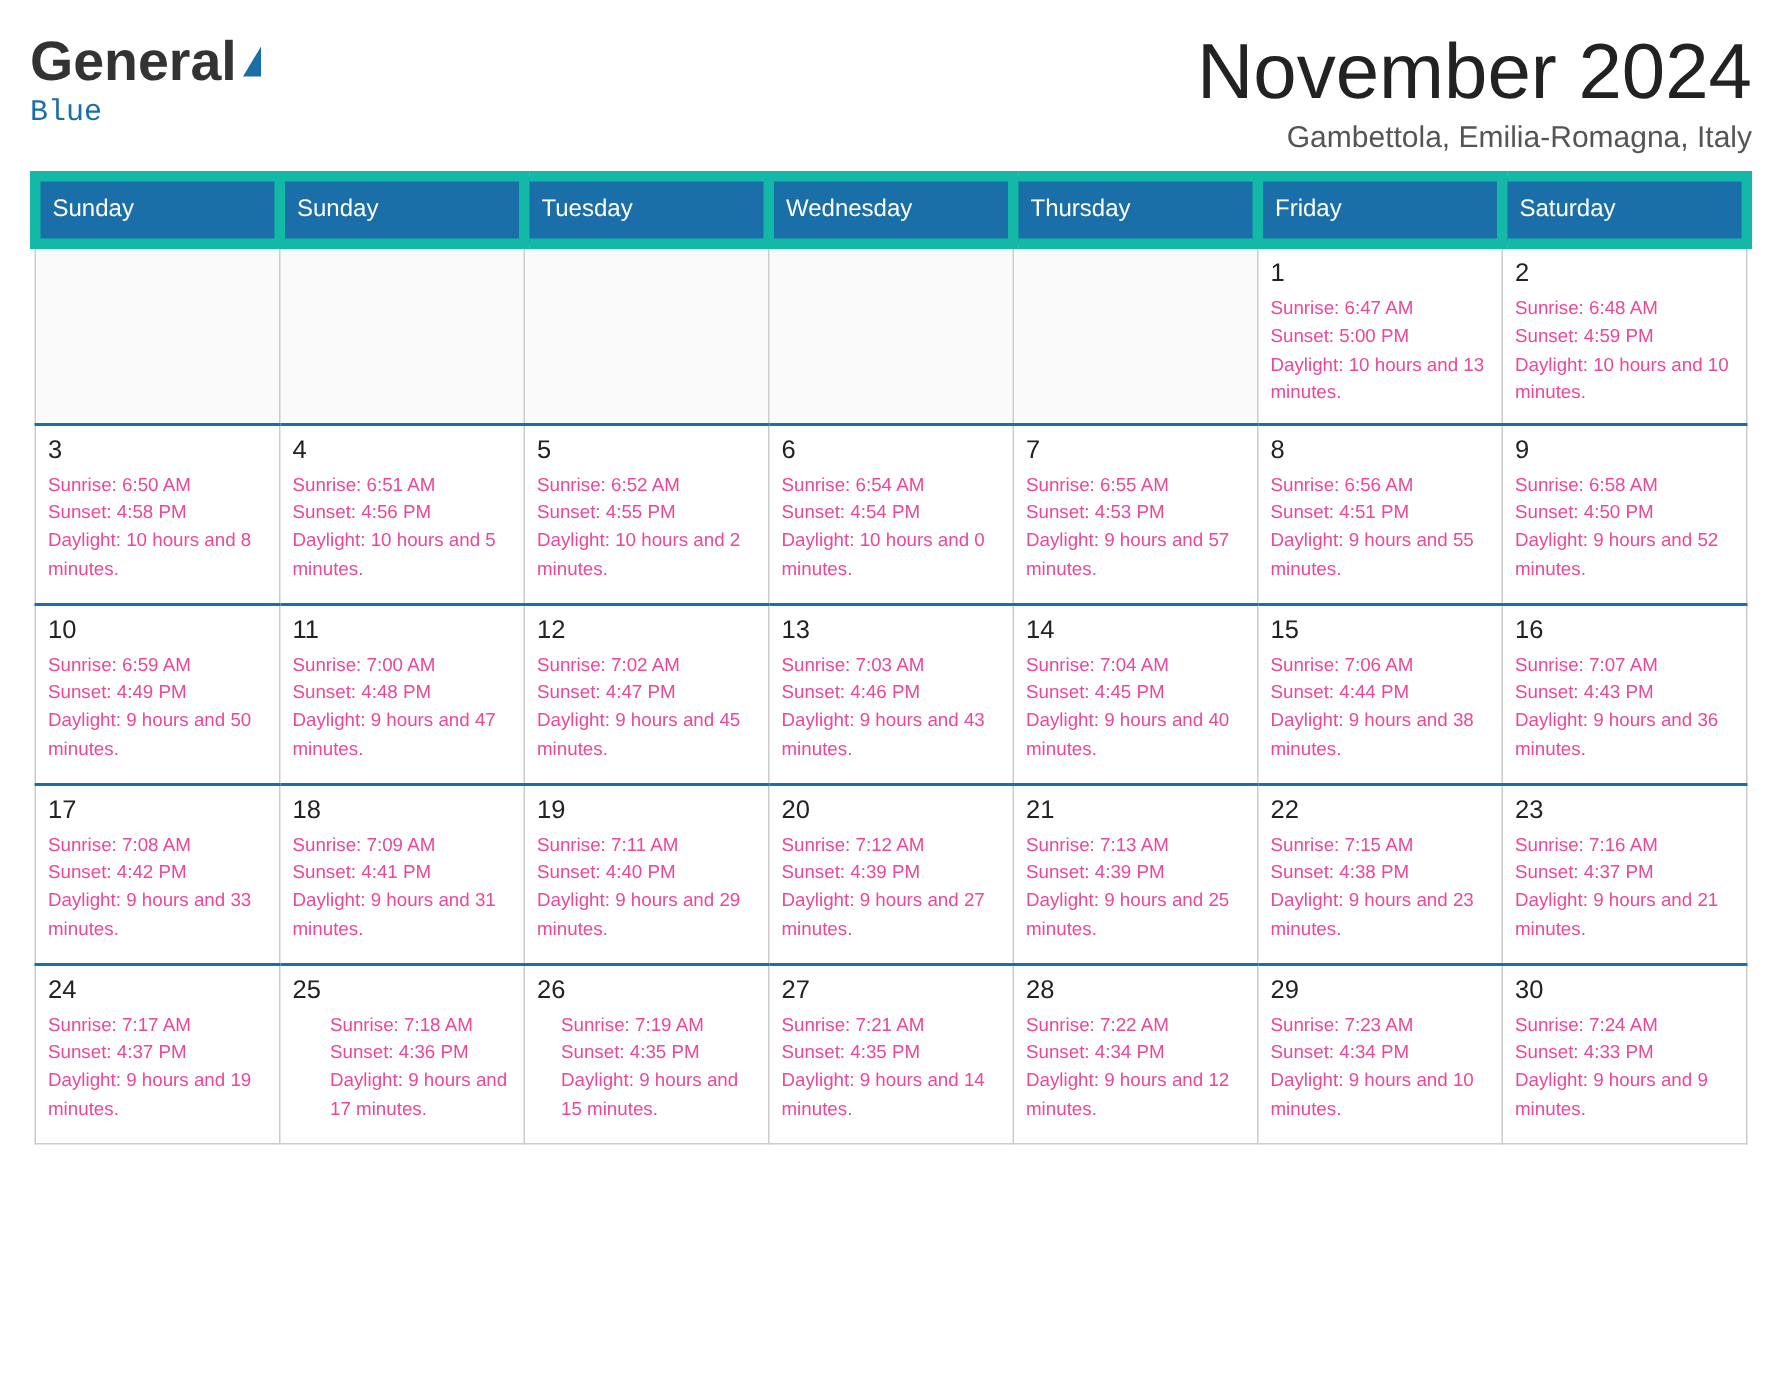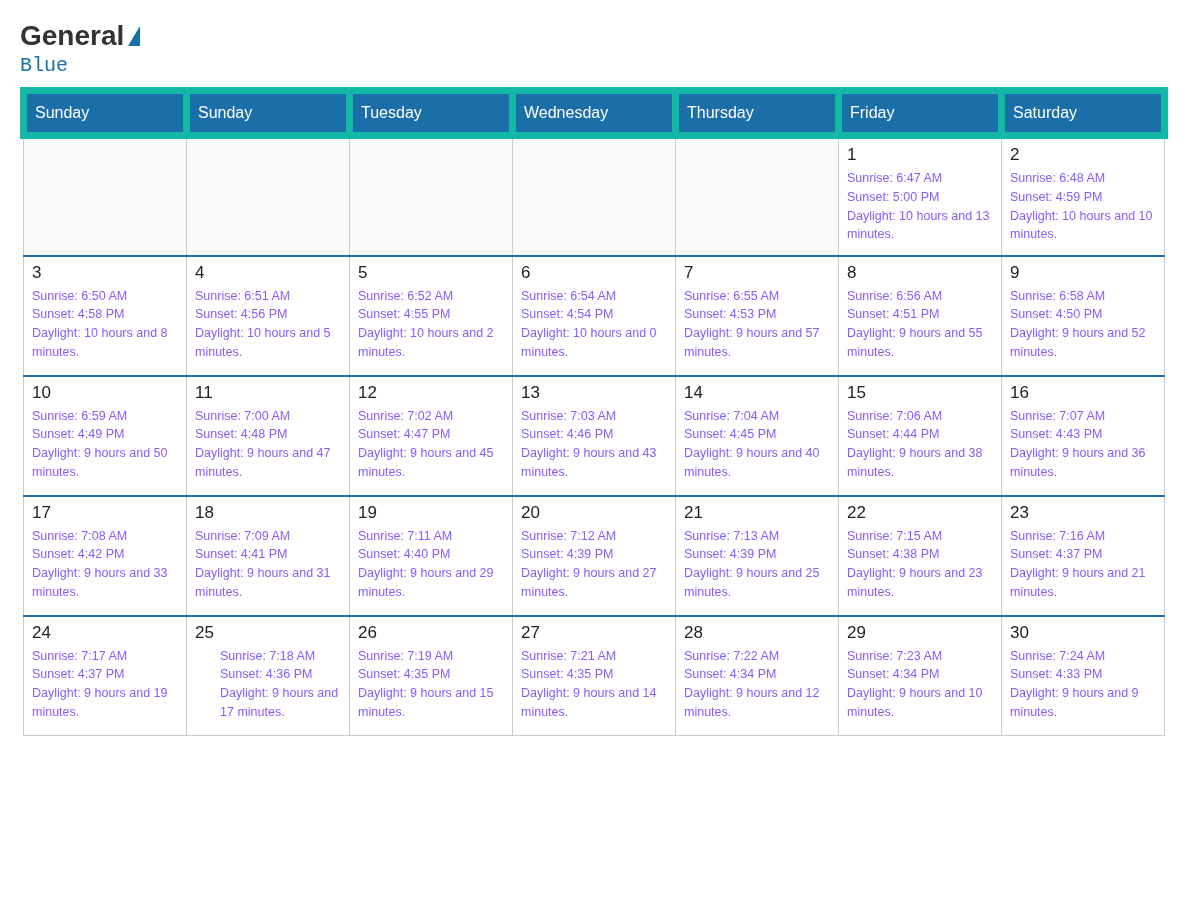--- a/index.html
+++ b/index.html
@@ -72,45 +72,49 @@
       height: 120px;
     }
     .day-number {
       font-size: 17px;
       color: #222;
       font-weight: normal;
       margin-bottom: 4px;
     }
     .day-info {
       font-size: 12.5px;
-      color: #8b5cf6;
+      color: #ec4899;
       line-height: 1.5;
     }
     .empty {
       background: #fafafa;
     }
     tr:not(:first-child) td {
       border-top: 2px solid #1a6fa8;
     }
     .logo-general {
-      font-size: 28px;
+      font-size: 37px;
       font-weight: bold;
       color: #333;
     }
   </style>
 </head>
 <body>
 
 <div class="header">
   <div class="logo">
     <div style="display:flex;align-items:center;">
       <span class="logo-general">General</span>
       <span class="logo-triangle"></span>
     </div>
     <span class="logo-blue">Blue</span>
+  </div>
+  <div class="title-block">
+    <div class="month-title">November 2024</div>
+    <div class="location">Gambettola, Emilia-Romagna, Italy</div>
   </div>
 </div>
 
 <table class="calendar">
   <thead>
     <tr>
     <th>Sunday</th>
         <th>Sunday</th>
         <th>Tuesday</th>
         <th>Wednesday</th>
@@ -279,21 +283,21 @@
 Daylight: 9 hours and 19 minutes.</div>
         </td>
         <td>
           <div class="day-number">25</div>
           <div class="day-info" style="white-space: pre-line; margin-left: 25px;">Sunrise: 7:18 AM
 Sunset: 4:36 PM
 Daylight: 9 hours and 17 minutes.</div>
         </td>
         <td>
           <div class="day-number">26</div>
-          <div class="day-info" style="white-space: pre-line;">Sunrise: 7:19 AM
+          <div class="day-info" style="white-space: pre-line; margin-left: 16px;">Sunrise: 7:19 AM
 Sunset: 4:35 PM
 Daylight: 9 hours and 15 minutes.</div>
         </td>
         <td>
           <div class="day-number">27</div>
           <div class="day-info" style="white-space: pre-line;">Sunrise: 7:21 AM
 Sunset: 4:35 PM
 Daylight: 9 hours and 14 minutes.</div>
         </td>
         <td>

